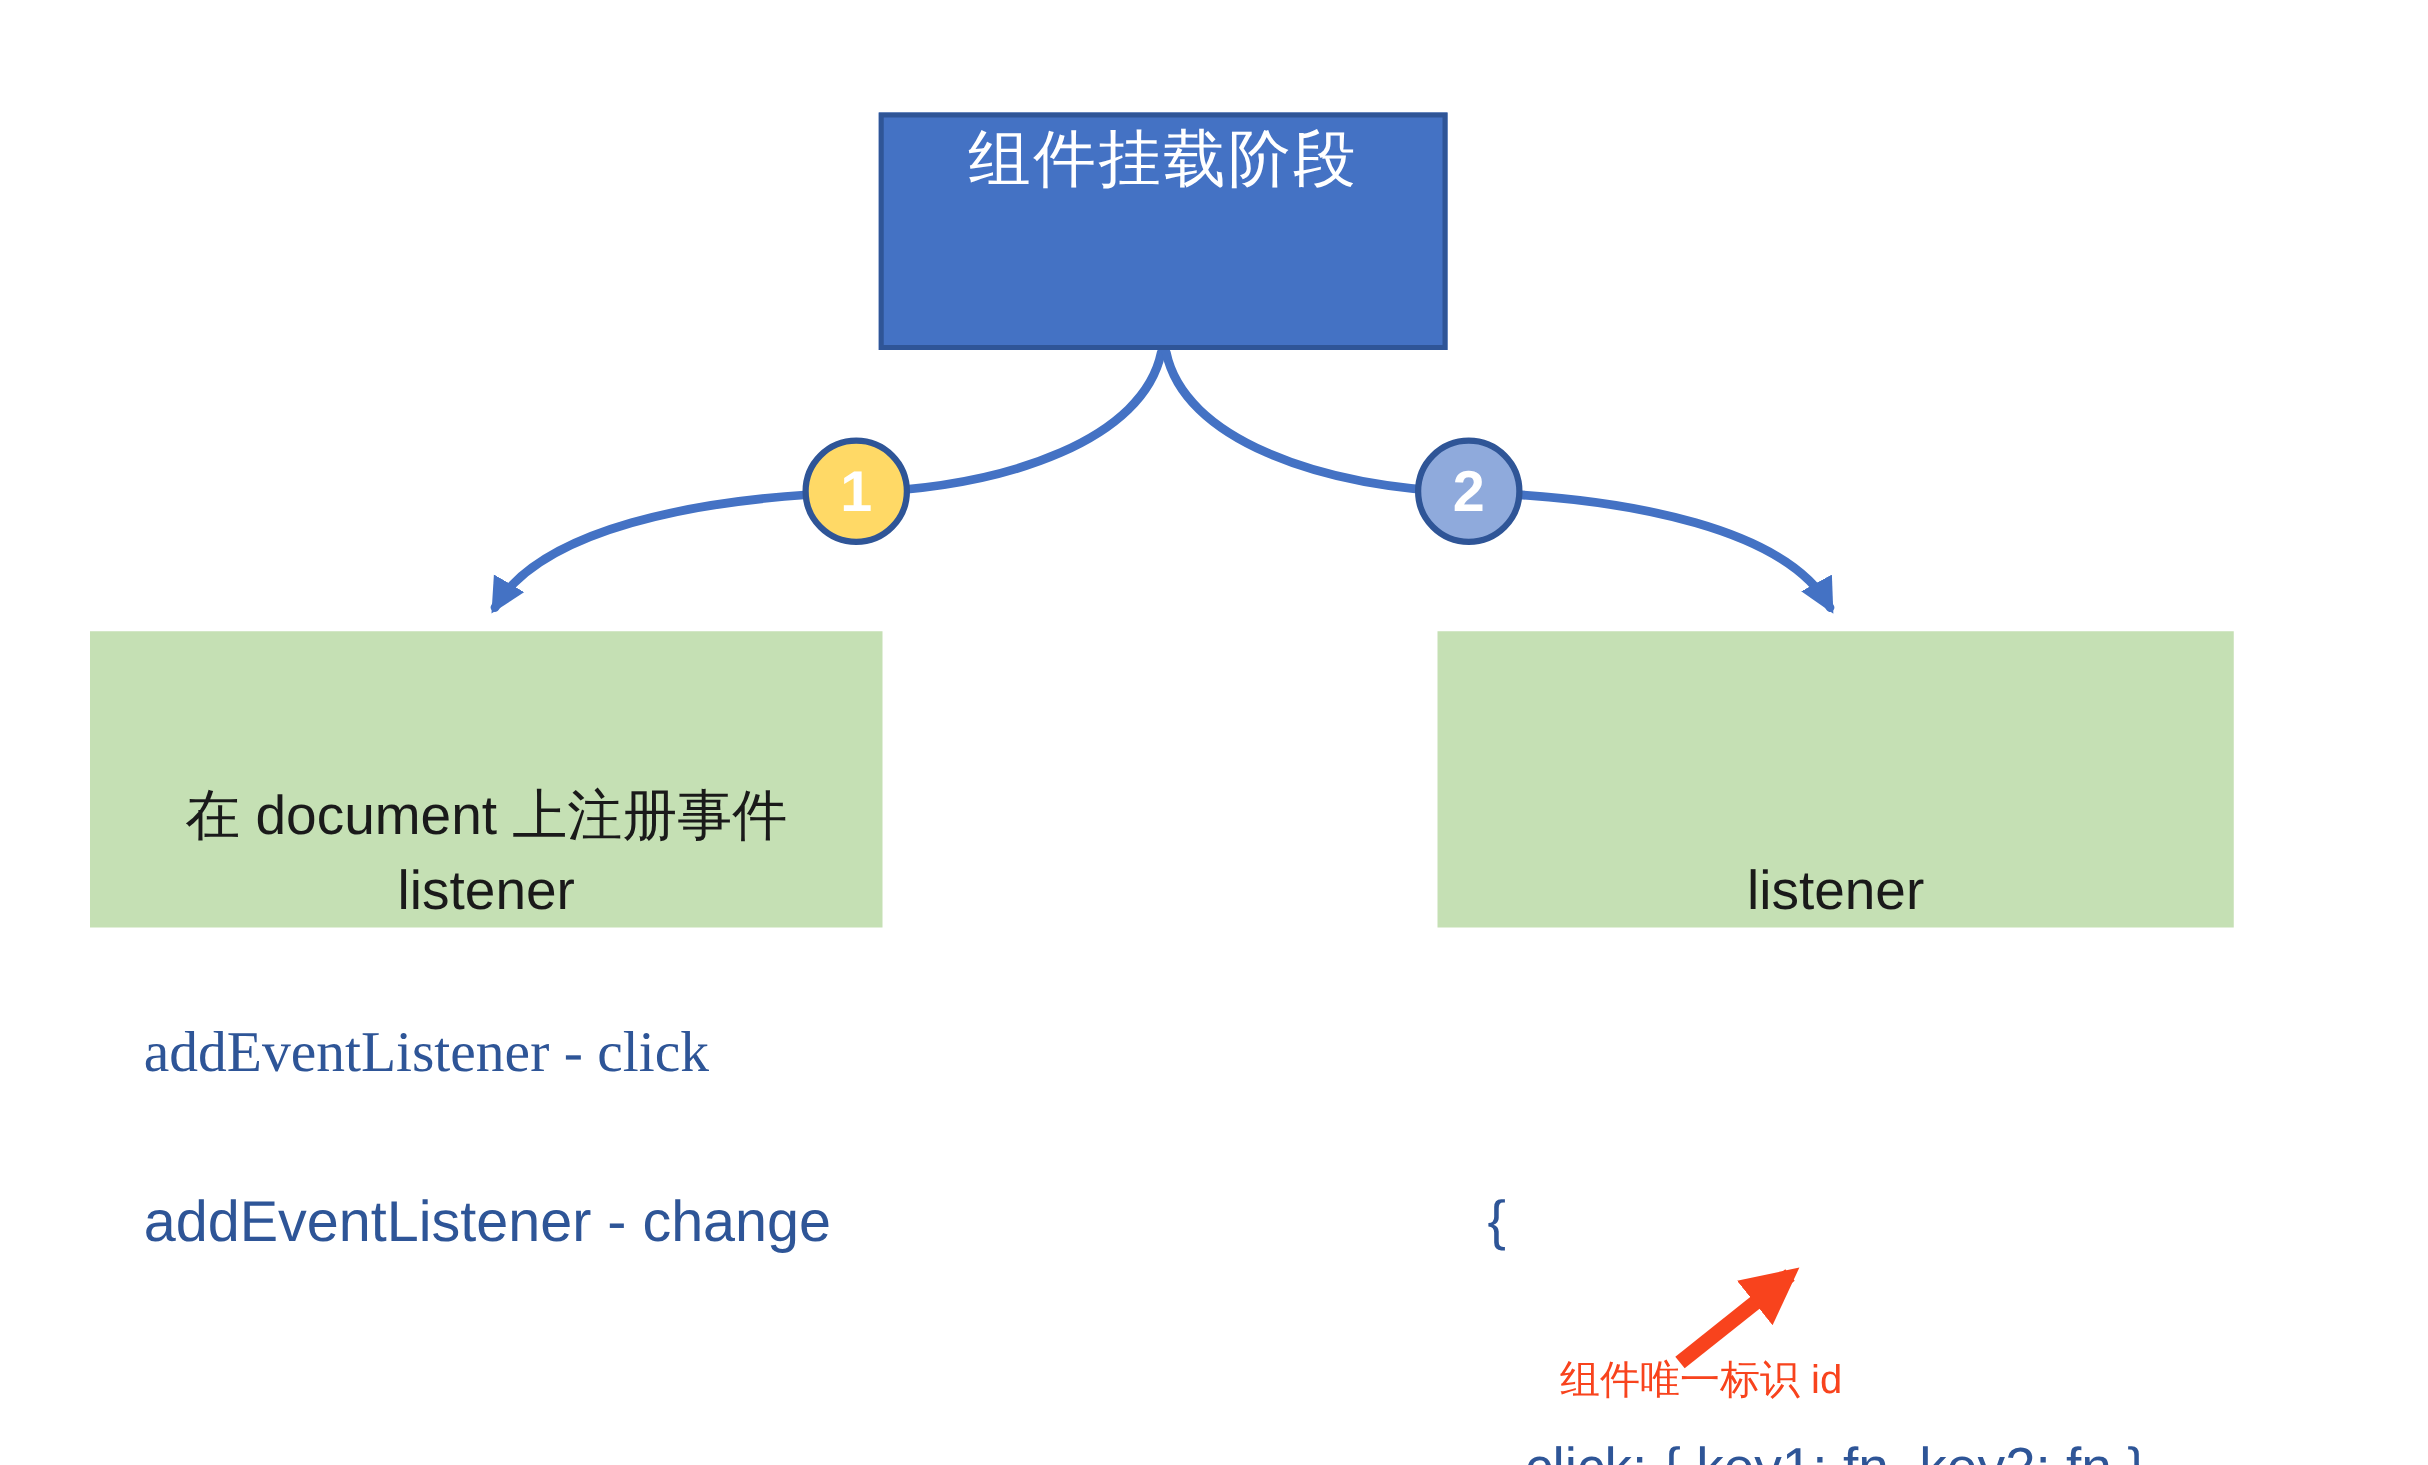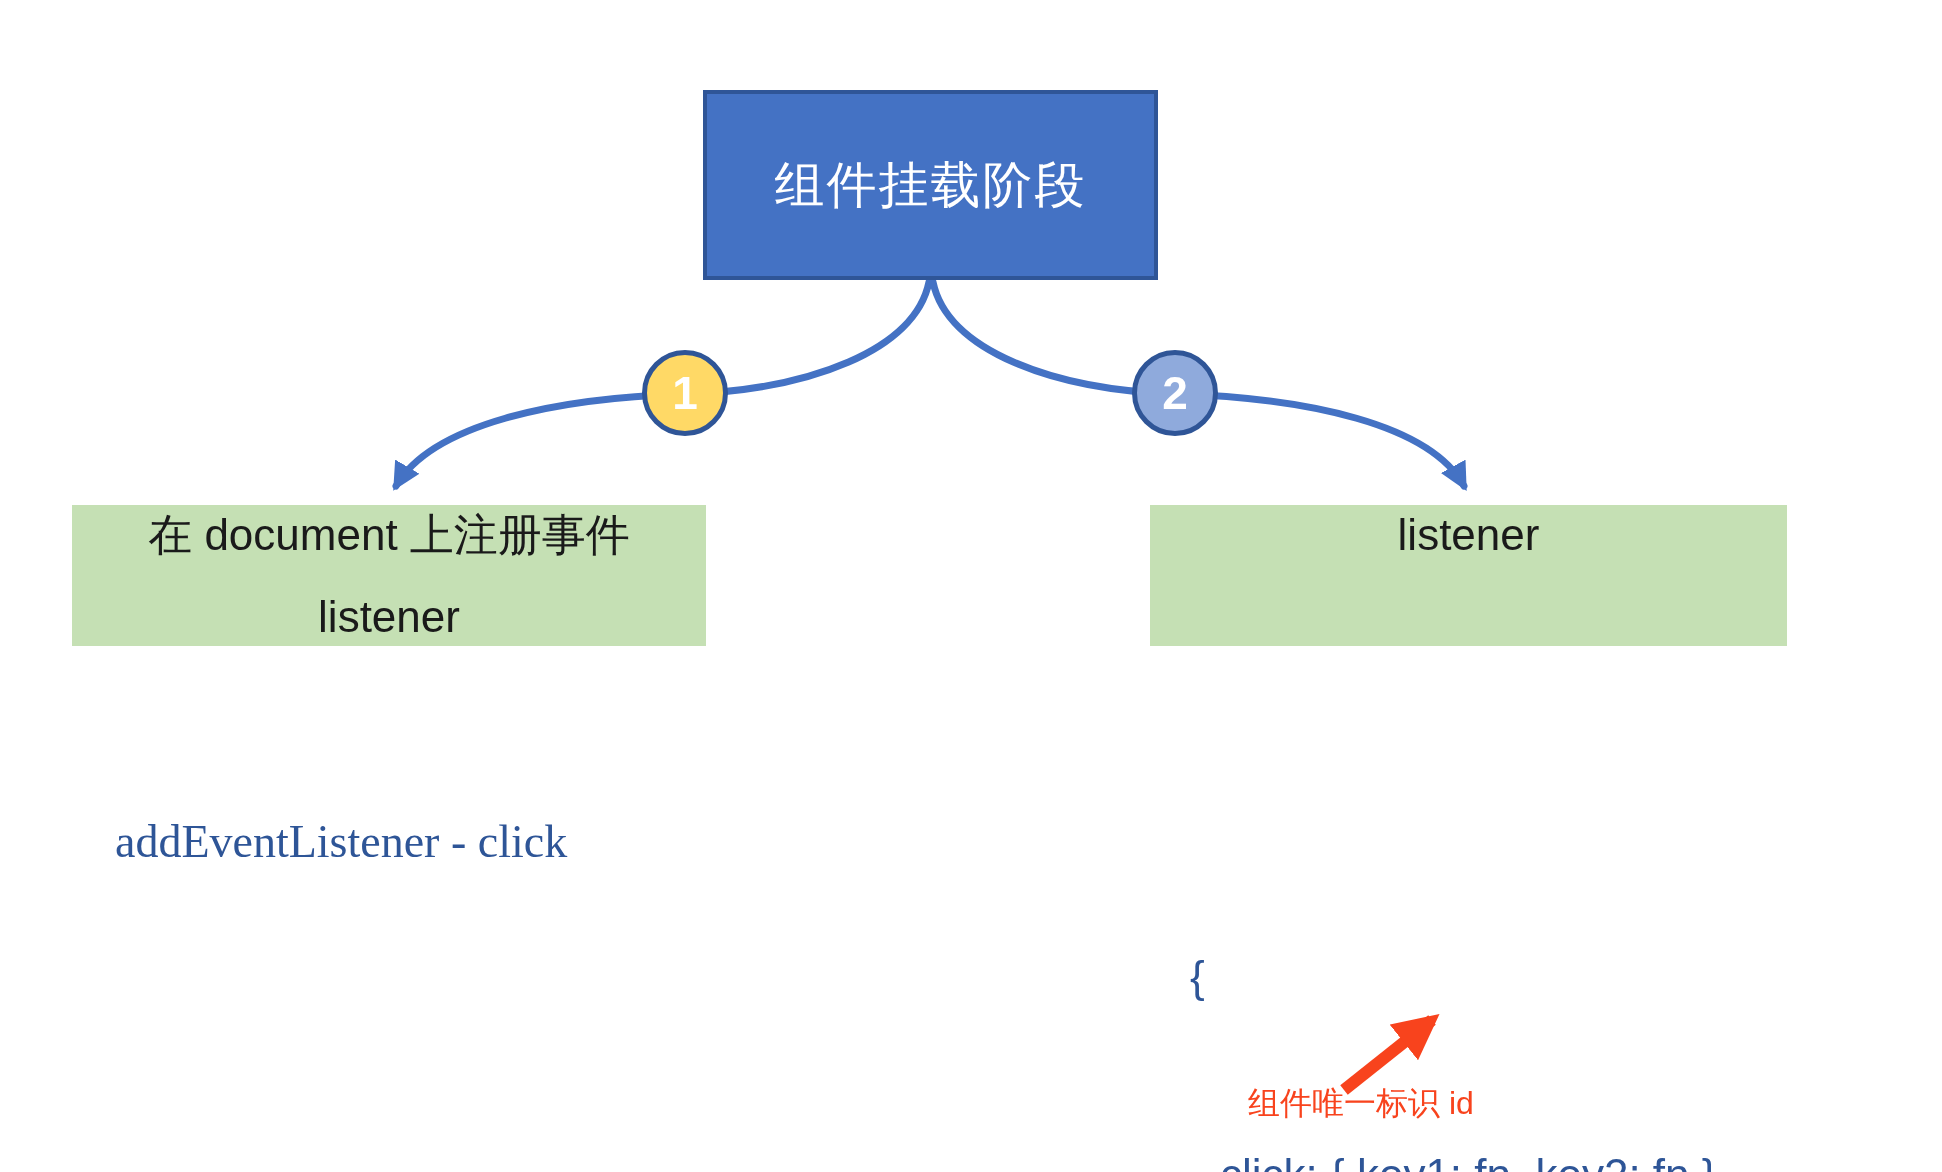--- a/index.html
+++ b/index.html
@@ -23,21 +23,21 @@
     pointer-events: none;
   }
   .title-box {
     position: absolute;
     left: 703px; top: 90px;
     width: 455px; height: 190px;
     background: #4472C4;
     border: 4px solid #2F5597;
     box-sizing: border-box;
     display: flex;
-    align-items: center;
+    align-items: flex-start;
     justify-content: center;
     color: #ffffff;
     font-size: 50px;
     letter-spacing: 2px;
   }
   .badge {
     position: absolute;
     width: 86px; height: 86px;
     border-radius: 50%;
     border: 5px solid #2F5597;
@@ -47,26 +47,26 @@
     justify-content: center;
     color: #ffffff;
     font-size: 46px;
     font-weight: bold;
   }
   .badge-1 { left: 642px; top: 350px; background: #FFD966; }
   .badge-2 { left: 1132px; top: 350px; background: #8FAADC; }
   .green-box {
     position: absolute;
     top: 505px;
-    height: 141px;
+    height: 237px;
     background: #C5E0B4;
     display: flex;
     flex-direction: column;
     align-items: center;
-    justify-content: space-between;
+    justify-content: flex-end;
     color: #1a1a1a;
     font-size: 44px;
     line-height: 1.35;
     text-align: center;
   }
   .green-box-left  { left: 72px;   width: 634px; }
   .green-box-right { left: 1150px; width: 637px; }
   .event-item {
     position: absolute;
     left: 115px;
@@ -132,20 +132,21 @@
   <div class="green-box green-box-left">
     <div>在 document 上注册事件</div>
     <div>listener</div>
   </div>
 
   <div class="green-box green-box-right">
     <div>listener</div>
   </div>
 
   <div class="event-item event-item-1">addEventListener - click</div>
+  <div class="event-item event-item-2">addEventListener - change</div>
 
   <div class="code-block">
     <div class="code-line">{</div>
     <div class="code-line indent">click: { key1: fn, key2: fn }</div>
     
     
   </div>
 
   <div class="annotation-label">组件唯一标识 id</div>
 

